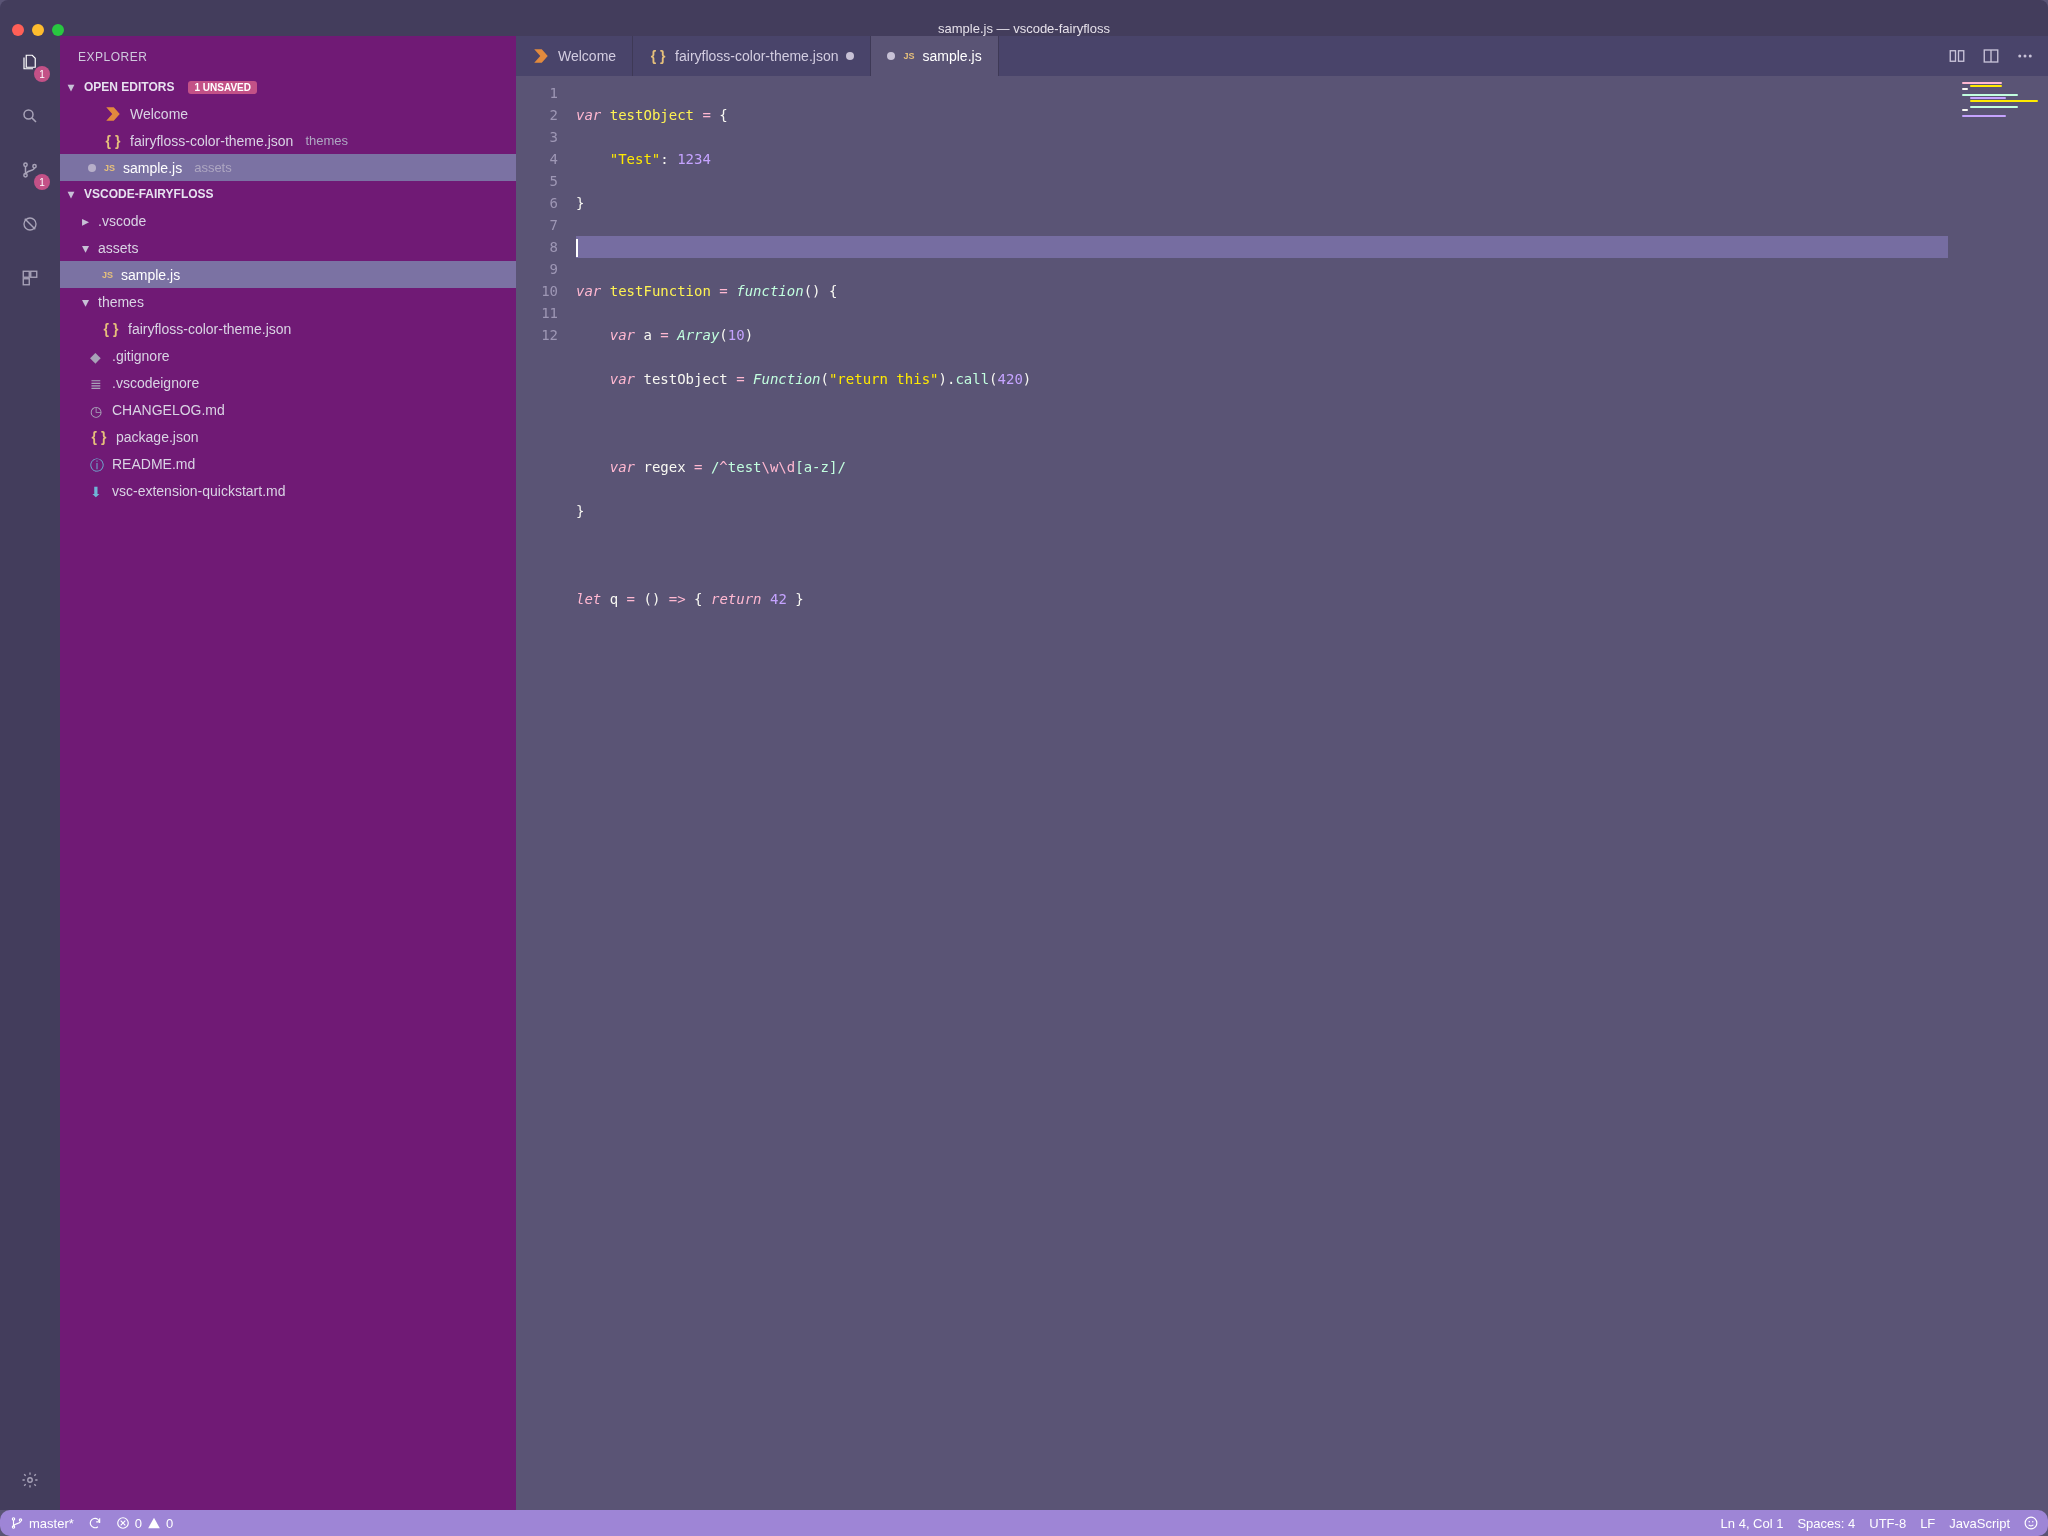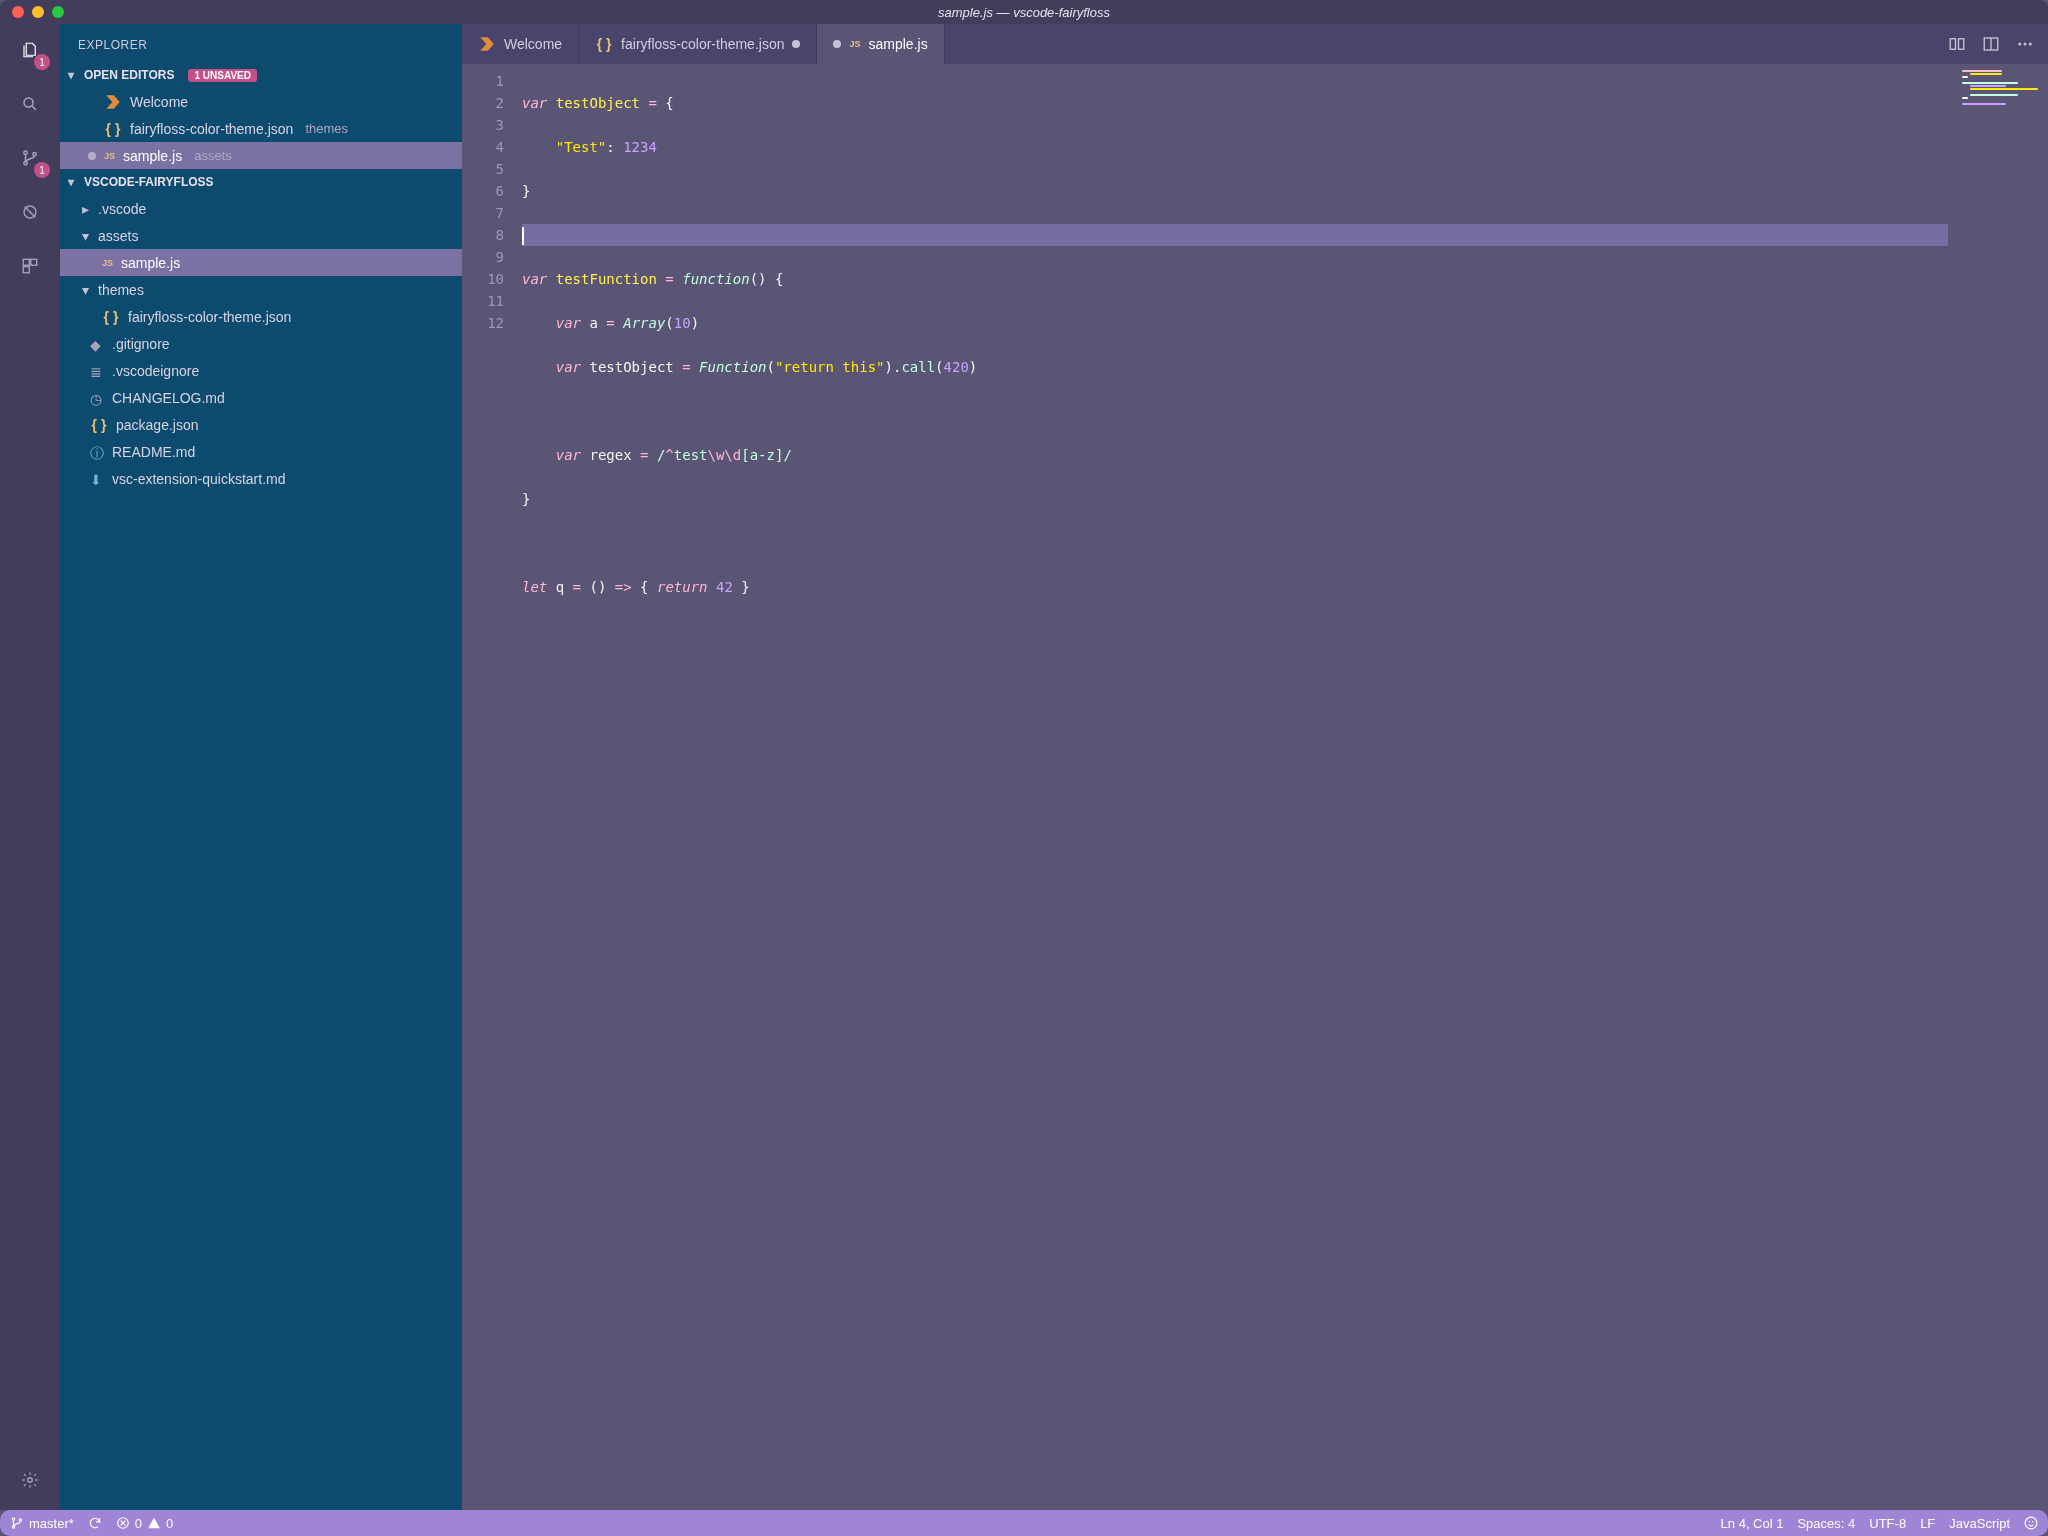--- a/index.html
+++ b/index.html
@@ -13,26 +13,25 @@
   }
   .window {
     display: flex;
     flex-direction: column;
     height: 100vh;
     border-radius: 8px;
     overflow: hidden;
   }
   
   .titlebar {
-    height: 24px;
+    height: 36px;
     background: #433d5c;
     display: flex;
-    align-items: center;
+    align-items: flex-end;
     position: relative;
-    font-style: italic;
   }
   .traffic { display: flex; gap: 8px; padding-left: 12px; }
   .traffic .dot { width: 12px; height: 12px; border-radius: 50%; }
   .dot.red { background:#ff5f57; }
   .dot.yellow { background:#febc2e; }
   .dot.green { background:#28c840; }
   .title-text { position: absolute; left:0; right:0; text-align:center; color:#e6e1ea; font-size:13px; }
 
   
   .main { flex:1; display:flex; min-height:0; }
@@ -57,22 +56,22 @@
     position:absolute; bottom:-4px; right:-4px;
     background:#c35187; color:#fff;
     border-radius:10px; font-size:10px;
     min-width:16px; height:16px;
     display:flex; align-items:center; justify-content:center;
     padding:0 4px;
   }
   .activitybar .spacer { flex:1; }
 
   .sidebar {
-    width: 402px;
-    background:#0c4a6e;
+    width: 456px;
+    background:#701a75;
     display:flex; flex-direction:column;
     color:#d9d4e4;
   }
   .sidebar-title {
     padding: 14px 18px 10px;
     font-size:12px;
     letter-spacing:0.5px;
     color:#cfc9dd;
   }
   .section-header {

